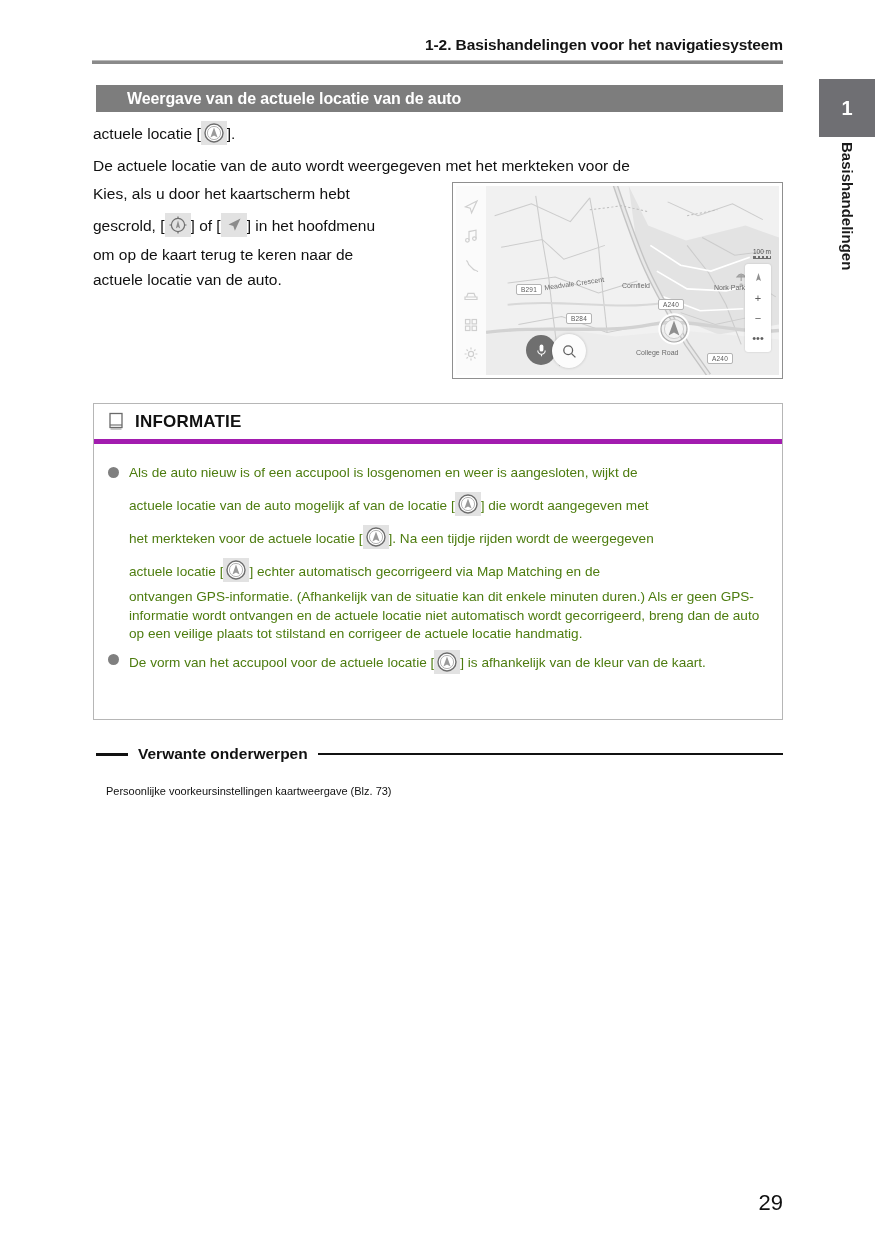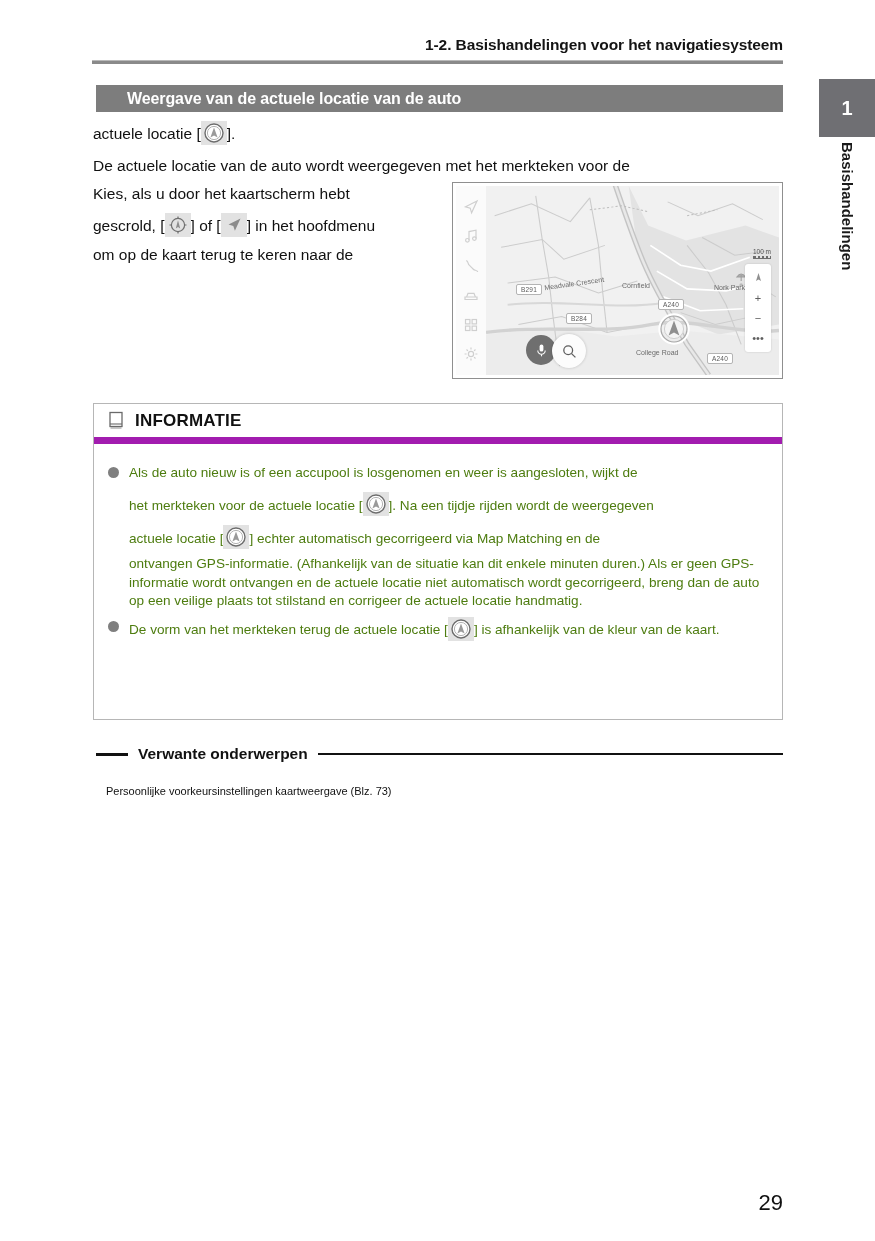--- a/index.html
+++ b/index.html
@@ -208,21 +208,21 @@
   
   .info-box {
     position:absolute;
     left:93px; top:403px;
     width:690px; height:317px;
     border:1px solid #b6b6b6;
     background:#ffffff;
   }
   .info-head {
     height:40px;
-    border-bottom:7px solid #a21caf;
+    border-bottom:5px solid #a21caf;
     display:flex; align-items:center;
     padding-left:14px;
     gap:10px;
   }
   .info-head .label {
     font-size:17px; font-weight:bold; letter-spacing:.2px; color:#111;
   }
   .info-body { padding:12px 14px 0 14px; }
   .info-item {
     display:flex;
@@ -303,20 +303,21 @@
     <div class="lead-line">
       <span>gescrold, [</span><span class="chip"><svg class="loc-marker" width="20" height="20" viewBox="0 0 20 20">
             <circle cx="10" cy="10" r="6.6" fill="none" stroke="#6f6f6f" stroke-width="1.2"></circle>
             <path d="M10 1.5 V4 M10 16 V18.5 M1.5 10 H4 M16 10 H18.5" stroke="#6f6f6f" stroke-width="1.2"></path>
             <path d="M10 5.2 L12.2 13.6 L10 12 L7.8 13.6 Z" fill="#8d8d8d"></path>
           </svg></span><span>] of [</span><span class="chip"><svg class="loc-marker" width="20" height="20" viewBox="0 0 20 20">
             <path d="M16.5 3.5 L4.5 9.6 L9.3 11.1 L10.9 15.8 Z" fill="#8b8b8b"></path>
           </svg></span><span>] in het hoofdmenu</span>
     </div>
     <div><span>om op de kaart terug te keren naar de</span></div>
+    <div><span>actuele locatie van de auto.</span></div>
   </div>
 
   <div class="map-figure">
     <div class="map-inner">
 
       <div class="map-rail">
         <svg class="rail-ico" viewBox="0 0 16 16">
             <path d="M14 2 L2.5 7.8 L7.2 9.2 L8.6 13.8 Z" fill="none" stroke="#9a9a9a" stroke-width="1.2"></path>
           </svg>
         <svg class="rail-ico" viewBox="0 0 16 16">
@@ -442,40 +443,45 @@
     </div>
 
     <div class="info-body">
 
       <div class="info-item">
         <div class="bullet">
             <span class="dot"></span>
           </div>
         <div class="txt">
           <div><span>Als de auto nieuw is of een accupool is losgenomen en weer is aangesloten, wijkt de</span></div>
+          <div><span>actuele locatie van de auto mogelijk af van de locatie [</span><span class="chip"><svg class="loc-marker" width="22" height="22" viewBox="0 0 22 22">
+                  <circle cx="11" cy="11" r="9" fill="#fff" stroke="#6d6d6d" stroke-width="1.4"></circle>
+                  <circle cx="11" cy="11" r="6.6" fill="#fff" stroke="#b3b3b3" stroke-width="1"></circle>
+                  <path d="M11 5.5 L14.6 15.5 L11 13.4 L7.4 15.5 Z" fill="#9a9a9a"></path>
+                </svg></span><span>] die wordt aangegeven met</span></div>
           <div><span>het merkteken voor de actuele locatie [</span><span class="chip"><svg class="loc-marker" width="22" height="22" viewBox="0 0 22 22">
                   <circle cx="11" cy="11" r="9" fill="#fff" stroke="#6d6d6d" stroke-width="1.4"></circle>
                   <circle cx="11" cy="11" r="6.6" fill="#fff" stroke="#b3b3b3" stroke-width="1"></circle>
                   <path d="M11 5.5 L14.6 15.5 L11 13.4 L7.4 15.5 Z" fill="#9a9a9a"></path>
                 </svg></span><span>]. Na een tijdje rijden wordt de weergegeven</span></div>
           <div><span>actuele locatie [</span><span class="chip"><svg class="loc-marker" width="22" height="22" viewBox="0 0 22 22">
                   <circle cx="11" cy="11" r="9" fill="#fff" stroke="#6d6d6d" stroke-width="1.4"></circle>
                   <circle cx="11" cy="11" r="6.6" fill="#fff" stroke="#b3b3b3" stroke-width="1"></circle>
                   <path d="M11 5.5 L14.6 15.5 L11 13.4 L7.4 15.5 Z" fill="#9a9a9a"></path>
                 </svg></span><span>] echter automatisch gecorrigeerd via Map Matching en de</span></div>
           <div class="tight">ontvangen GPS-informatie. (Afhankelijk van de situatie kan dit enkele minuten duren.) Als er geen GPS-informatie wordt ontvangen en de actuele locatie niet automatisch wordt gecorrigeerd, breng dan de auto op een veilige plaats tot stilstand en corrigeer de actuele locatie handmatig.</div>
         </div>
       </div>
 
       <div class="info-item" style="line-height:18.5px;">
         <div class="bullet" style="margin-top:4px;">
             <span class="dot"></span>
           </div>
         <div class="txt">
-          <span>De vorm van het merkteken terug de actuele locatie [</span><span class="chip" style="vertical-align:-7px;"><svg class="loc-marker" width="22" height="22" viewBox="0 0 22 22">
+          <span>De vorm van het accupool voor de actuele locatie [</span><span class="chip" style="vertical-align:-7px;"><svg class="loc-marker" width="22" height="22" viewBox="0 0 22 22">
                 <circle cx="11" cy="11" r="9" fill="#fff" stroke="#6d6d6d" stroke-width="1.4"></circle>
                 <circle cx="11" cy="11" r="6.6" fill="#fff" stroke="#b3b3b3" stroke-width="1"></circle>
                 <path d="M11 5.5 L14.6 15.5 L11 13.4 L7.4 15.5 Z" fill="#9a9a9a"></path>
               </svg></span><span>] is afhankelijk van de kleur van de kaart.</span>
         </div>
       </div>
 
     </div>
   </div>
 

